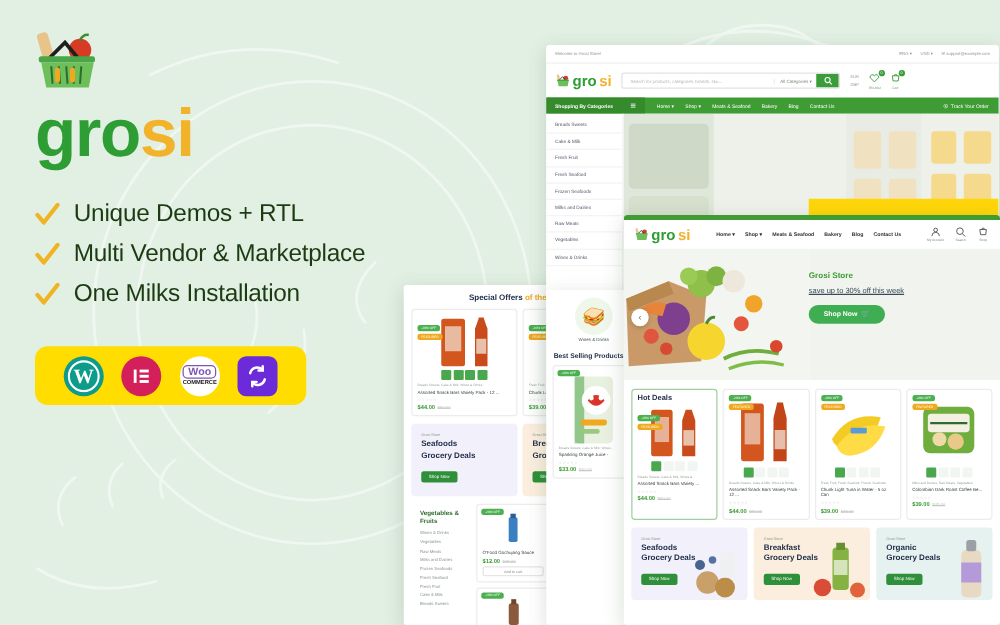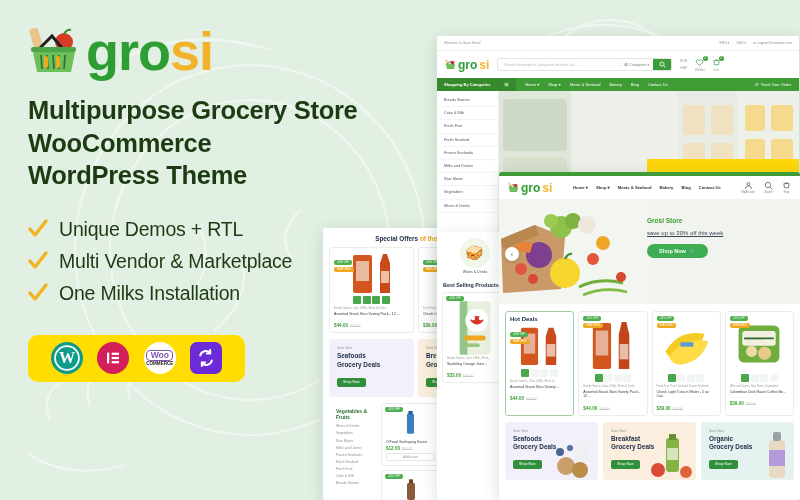--- a/index.html
+++ b/index.html
@@ -8,21 +8,21 @@
     font-family:"Liberation Sans", sans-serif;
     background:#e2f0e4; position:relative;
   }
   .stage { position:absolute; inset:0; overflow:hidden; }
 
   
   .doodles { position:absolute; inset:0; z-index:0; opacity:.55; }
 
   
   .left-panel { position:absolute; left:28px; top:24px; width:400px; z-index:6; }
-  .logo-row { display:flex; align-items:center; gap:6px; margin-bottom:16px; }
+  .logo-row { display:flex; gap:6px; margin-bottom:4px;flex-direction:column; }
   .basket { width:52px; height:50px; position:relative; flex:none; }
   .logo-text { font-size:54px; font-weight:bold; letter-spacing:-1px; line-height:1; }
   .logo-g { color:#2e9e34; }
   .logo-s { color:#f2b32b; }
 
   .headline { font-size:25.5px; font-weight:bold; color:#1d3b13; line-height:1.28; letter-spacing:-.3px; }
 
   .features { margin-top:26px; display:flex; flex-direction:column; gap:9px; }
   .feat { display:flex; align-items:center; gap:11px; }
   .tick { width:20px; height:20px; flex:none; }
@@ -177,25 +177,20 @@
           <line x1="25" y1="29" x2="26" y2="43"></line>
             <line x1="31" y1="29" x2="31" y2="43"></line>
           <line x1="37" y1="29" x2="36" y2="43"></line>
         </g>
         <rect x="16" y="30" width="4" height="12" rx="2" fill="#f0a81e"></rect>
         <rect x="28" y="30" width="4" height="12" rx="2" fill="#f0a81e"></rect>
       </svg>
       <div class="logo-text"><span class="logo-g">gro</span><span class="logo-s">si</span></div>
     </div>
 
-    <div class="headline">
-      <div>Multipurpose Grocery Store</div>
-      <div>WooCommerce</div>
-      <div>WordPress Theme</div>
-    </div>
 
     <div class="features">
       <div class="feat">
         <svg class="tick" viewBox="0 0 20 20">
             <path d="M2 10 L7 16 L18 2" fill="none" stroke="#f0b423" stroke-width="3.4" stroke-linecap="round" stroke-linejoin="round"></path>
           </svg>
         <span class="feat-label">Unique Demos + RTL</span>
       </div>
       <div class="feat">
         <svg class="tick" viewBox="0 0 20 20">

